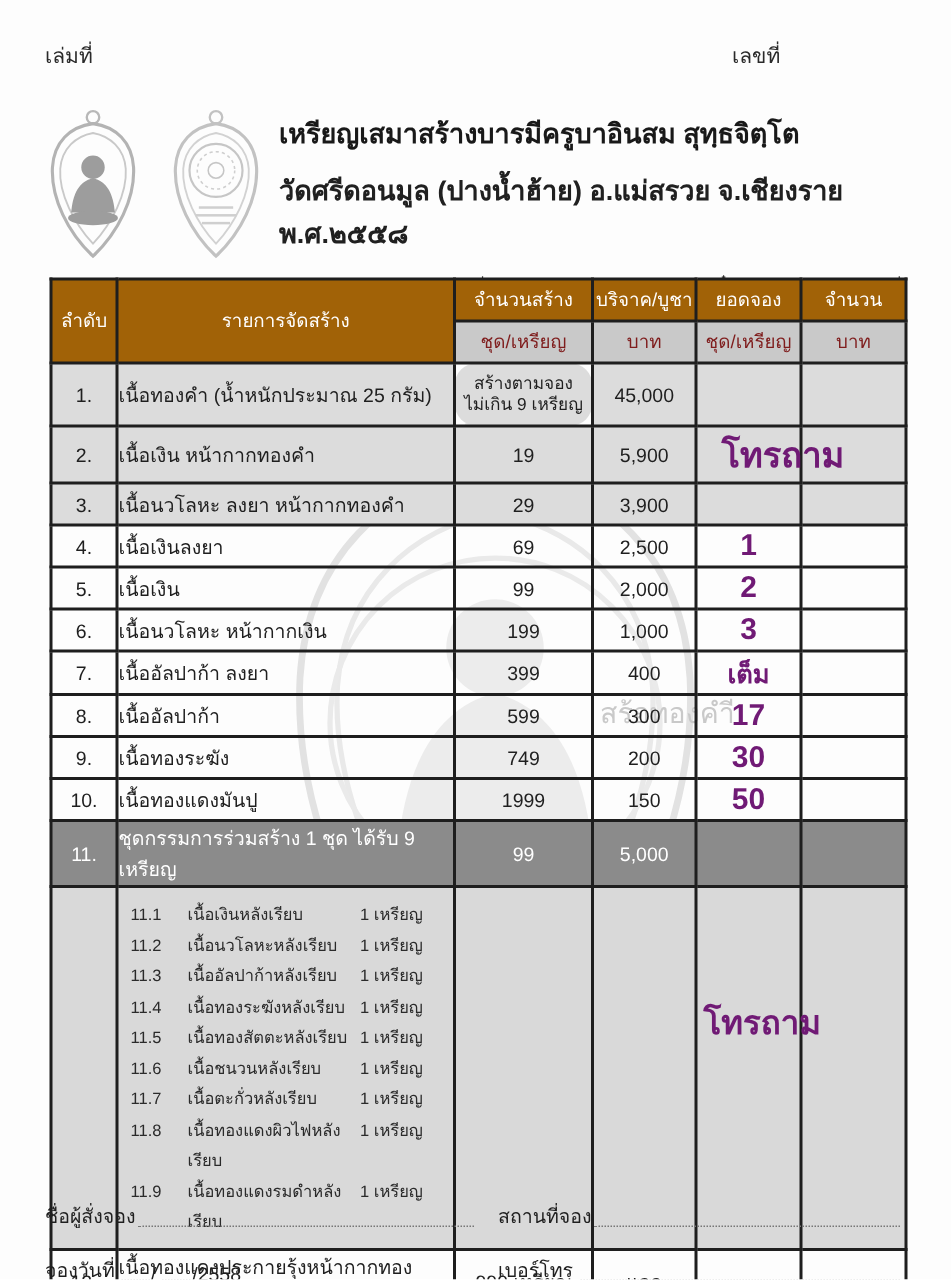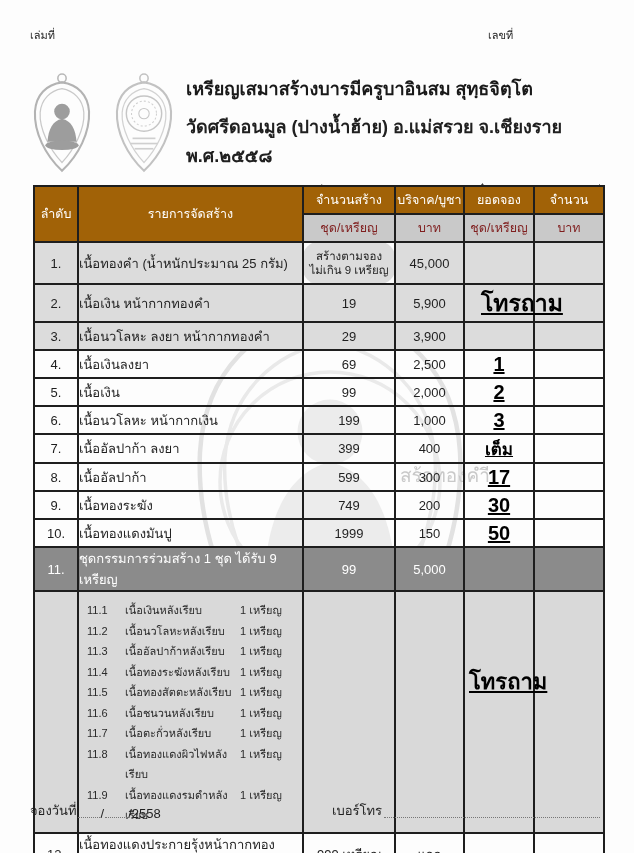--- a/index.html
+++ b/index.html
@@ -1,19 +1,19 @@
 <!DOCTYPE html>
 <html><head>
 <meta charset="utf-8">
 <style>
   html,body{margin:0;padding:0;background:#ffffff;}
   .sheet{position:relative;width:634px;height:853px;background:#fdfdfd;overflow:hidden;
          font-family:"Liberation Sans","DejaVu Sans",sans-serif;color:#1f1f1f;}
   
-  .corner-label{position:absolute;top:26px;font-size:11px;color:#2a2a2a;}
+  .corner-label{position:absolute;top:26px;font-size:14px;color:#2a2a2a;}
   .corner-label.vol{left:30px;}
   .corner-label.num{left:488px;}
   
   .amulets{position:absolute;left:24px;top:72px;display:flex;gap:6px;}
   
   .head-text{position:absolute;left:186px;top:74px;width:430px;}
   .title{font-size:18px;font-weight:bold;color:#191919;}
   .subtitle{font-size:18px;font-weight:bold;color:#202020;margin-top:9px;}
   .purpose{font-size:11.5px;color:#333;margin-top:13px;}
   
@@ -35,21 +35,21 @@
   .shade-gray td{background:#dcdcdc;}
   .shade-dark td{background:#8b8b8b;color:#fff;}
   .shade-dark{height:26px;}
   .r-sub td{background:#d9d9d9;vertical-align:top;}
   .si{display:flex;font-size:11px;line-height:20.5px;padding-left:8px;color:#2a2a2a;}
   .si-no{width:38px;text-align:left;}
   .si-name{flex:1;text-align:left;}
   .si-qty{width:62px;text-align:left;}
   .r-sub .c-item{padding-top:8px;padding-bottom:6px;margin-left:20px;}
   
-  .note{color:#000000;font-weight:bold;display:inline-block;text-decoration:underline;}
+  .note{color:#701a75;font-weight:bold;display:inline-block;}
   .note-big{font-size:23px;position:relative;left:16px;white-space:nowrap;z-index:3;}
   .note-num{font-size:20px;}
   .note-full{font-size:17px;}
   .note-call{font-size:22px;position:relative;top:72px;left:4px;white-space:nowrap;}
   
   .form-lines{position:absolute;left:30px;top:800px;width:576px;z-index:1;font-size:13px;}
   .f-row{display:flex;margin-bottom:15px;}
   .f-left{width:292px;display:flex;align-items:flex-end;}
   .f-right{flex:1;display:flex;align-items:flex-end;margin-left:10px;}
   .f-label{white-space:nowrap;}
@@ -283,20 +283,30 @@
           <td class="c-res"></td>
           <td class="c-amt"></td>
         </tr>
       </tbody>
 
   </table>
 
   <div class="form-lines">
     <div class="f-row">
       <div class="f-left">
+        <span class="f-label">ชื่อผู้สั่งจอง</span>
+        <span class="f-fill"></span>
+      </div>
+      <div class="f-right">
+        <span class="f-label">สถานที่จอง</span>
+        <span class="f-fill"></span>
+      </div>
+    </div>
+    <div class="f-row">
+      <div class="f-left">
         <span class="f-label">จองวันที่</span>
         <span class="f-fill-sm"></span>
         <span class="f-static">/</span>
         <span class="f-fill-sm"></span>
         <span class="f-static">/</span>
         <span class="f-static">2558</span>
       </div>
       <div class="f-right">
         <span class="f-label">เบอร์โทร</span>
         <span class="f-fill"></span>

